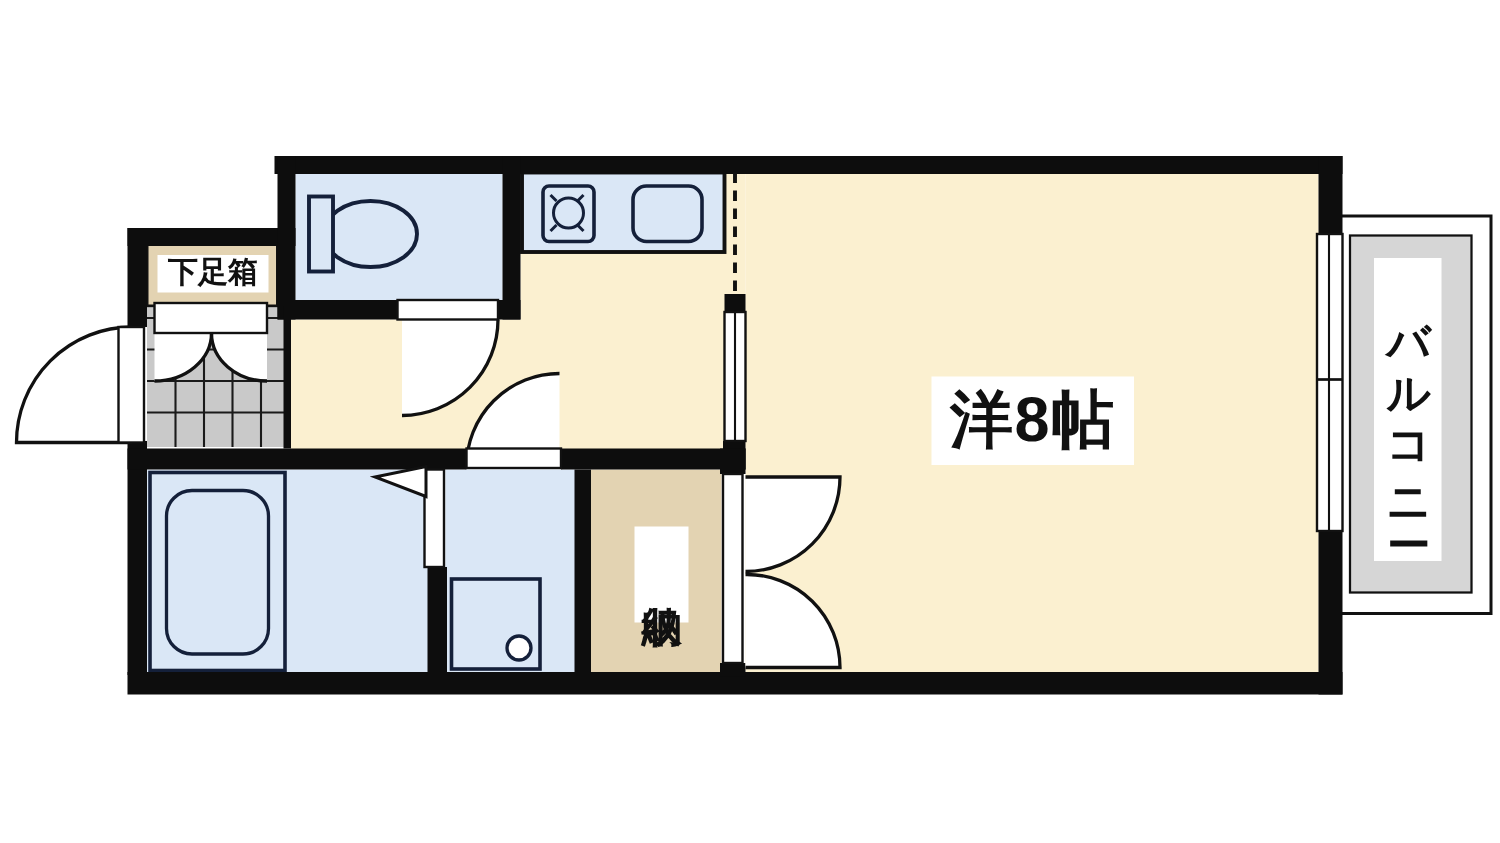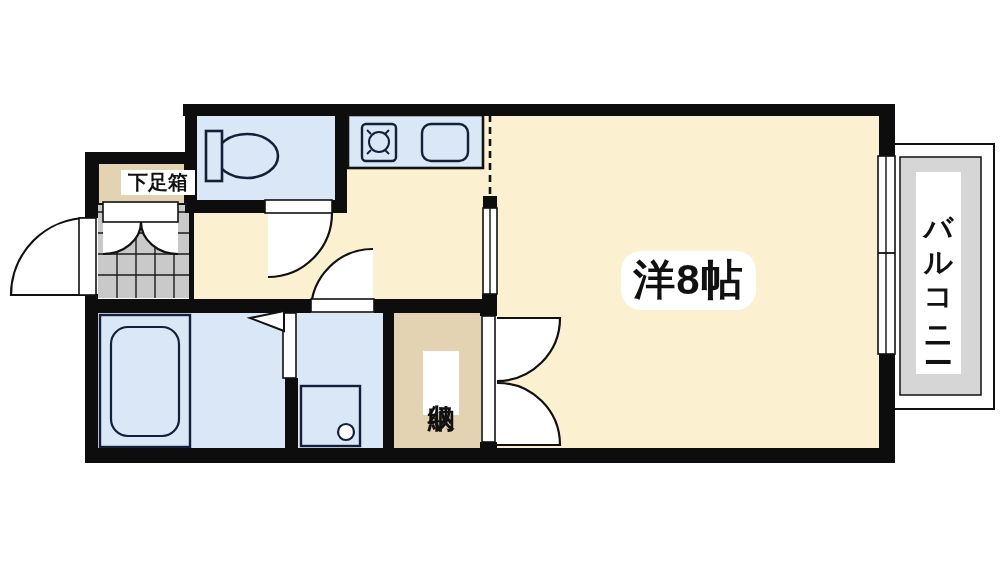--- a/index.html
+++ b/index.html
@@ -8,22 +8,22 @@
   #plan-svg{position:absolute;left:0;top:0;}
   .wall{fill:#0d0d0d;stroke:none;}
   .door-fill{fill:#ffffff;stroke:none;}
   .door-line{fill:none;stroke:#111;stroke-width:2.2;}
   .frame{fill:#ffffff;stroke:#111;stroke-width:1.6;}
   .fix{stroke:#14203a;stroke-width:2.4;}
   .grid{stroke:#1a1a1a;stroke-width:1.4;}
   .lbl{position:absolute;display:flex;align-items:center;justify-content:center;
        background:#ffffff;color:#111;font-weight:bold;z-index:5;line-height:1.05;}
   .lbl.v{writing-mode:vertical-rl;}
-  .lbl-shoe{left:105px;top:170px;width:74px;height:25px;font-size:20px;margin-left:16px;}
-  .lbl-main{left:621px;top:251px;width:135px;height:59px;font-size:42px;letter-spacing:1px;border-radius:20px;}
+  .lbl-shoe{left:105px;top:170px;width:74px;height:25px;font-size:20px;}
+  .lbl-main{left:621px;top:251px;width:135px;height:59px;font-size:42px;letter-spacing:1px;}
   .lbl-storage{left:423px;top:351px;width:36px;height:64px;font-size:27px;}
   .lbl-balcony{left:916px;top:172px;width:45px;height:202px;font-size:29px;letter-spacing:5px;}
 </style>
 </head>
 <body>
 
 <div id="stage">
 
   <svg id="plan-svg" width="1000" height="562" viewBox="0 0 1000 562">
 

